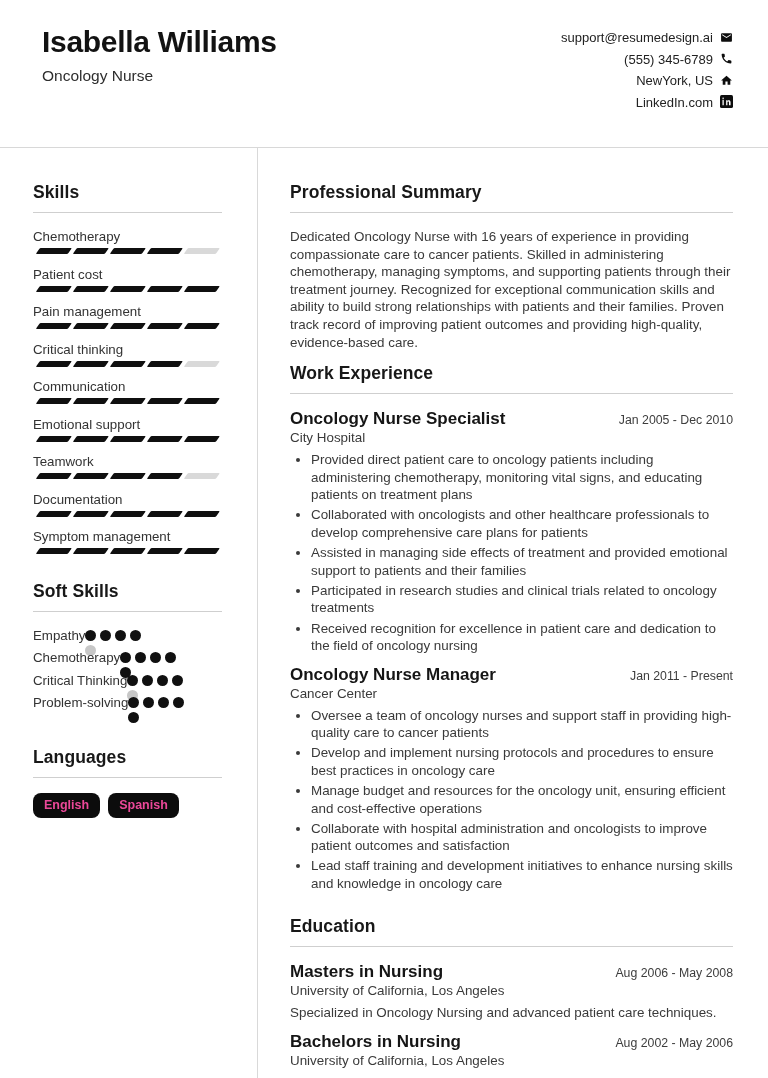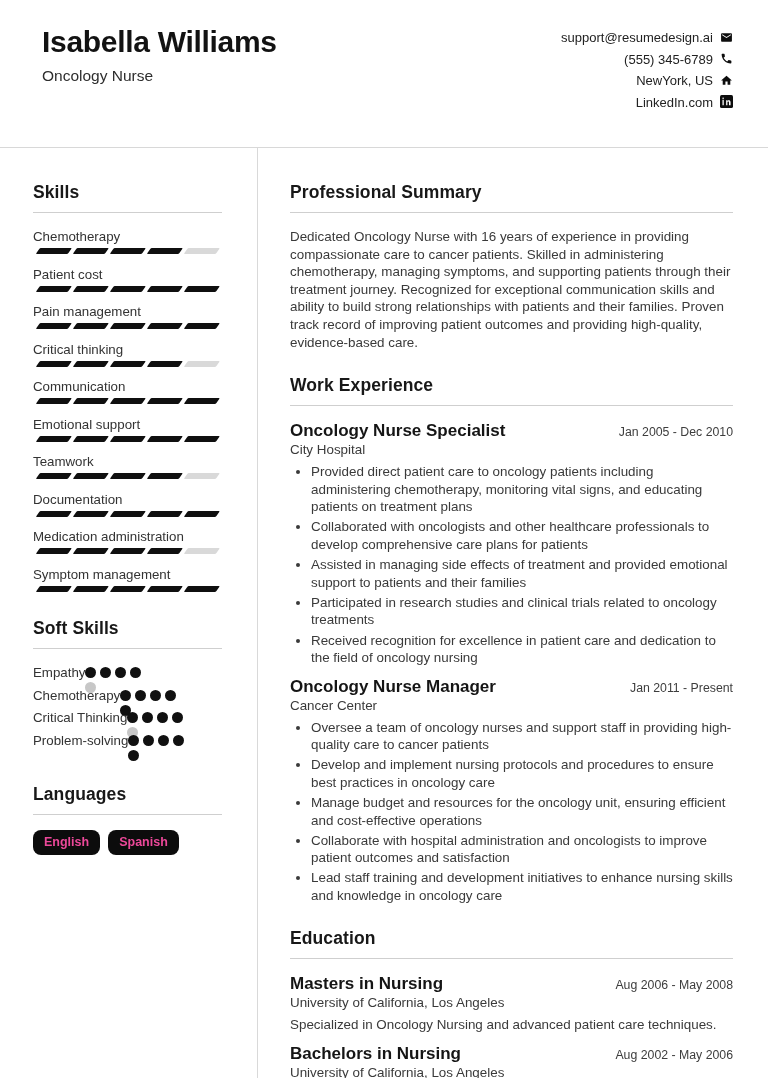--- a/index.html
+++ b/index.html
@@ -101,21 +101,21 @@
     background: #0c0c0c;
     color: #ec4899;
     font-size: 12.5px;
     font-weight: 700;
     padding: 5px 11px 6px;
     border-radius: 8px;
   }
 
   
   .summary-text { font-size: 13.4px; line-height: 17.6px; color: #3a3a3a; margin: 0; }
-  .work-section { margin-top: 24px; }
+  .work-section { margin-top: 12px; }
   .edu-section  { margin-top: 23px; }
 
   .entry-head { display: flex; justify-content: space-between; align-items: baseline; }
   .entry-title { font-size: 17px; font-weight: 700; color: #151515; }
   .entry-date  { font-size: 12.3px; color: #3d3d3d; white-space: nowrap; }
   .entry-sub   { font-size: 13.4px; color: #3a3a3a; margin-top: 1px; }
 
   ul.bullets { margin: 6px 0 10px 0; padding-left: 21px; }
   ul.bullets li { font-size: 13.4px; line-height: 17.6px; color: #3a3a3a; margin-bottom: 2.5px; }
 
@@ -237,30 +237,20 @@
             </div>
   </div>
           <div class="skill-item">
     <div class="skill-label">Documentation</div>
     <div class="skill-bar">
               <div class="seg on"></div>
               <div class="seg on"></div>
               <div class="seg on"></div>
               <div class="seg on"></div>
               <div class="seg on"></div>
-            </div>
-  </div>
-          <div class="skill-item">
-    <div class="skill-label">Medication administration</div>
-    <div class="skill-bar">
-              <div class="seg on"></div>
-              <div class="seg on"></div>
-              <div class="seg on"></div>
-              <div class="seg on"></div>
-              <div class="seg off"></div>
             </div>
   </div>
           <div class="skill-item">
     <div class="skill-label">Symptom management</div>
     <div class="skill-bar">
               <div class="seg on"></div>
               <div class="seg on"></div>
               <div class="seg on"></div>
               <div class="seg on"></div>
               <div class="seg on"></div>

